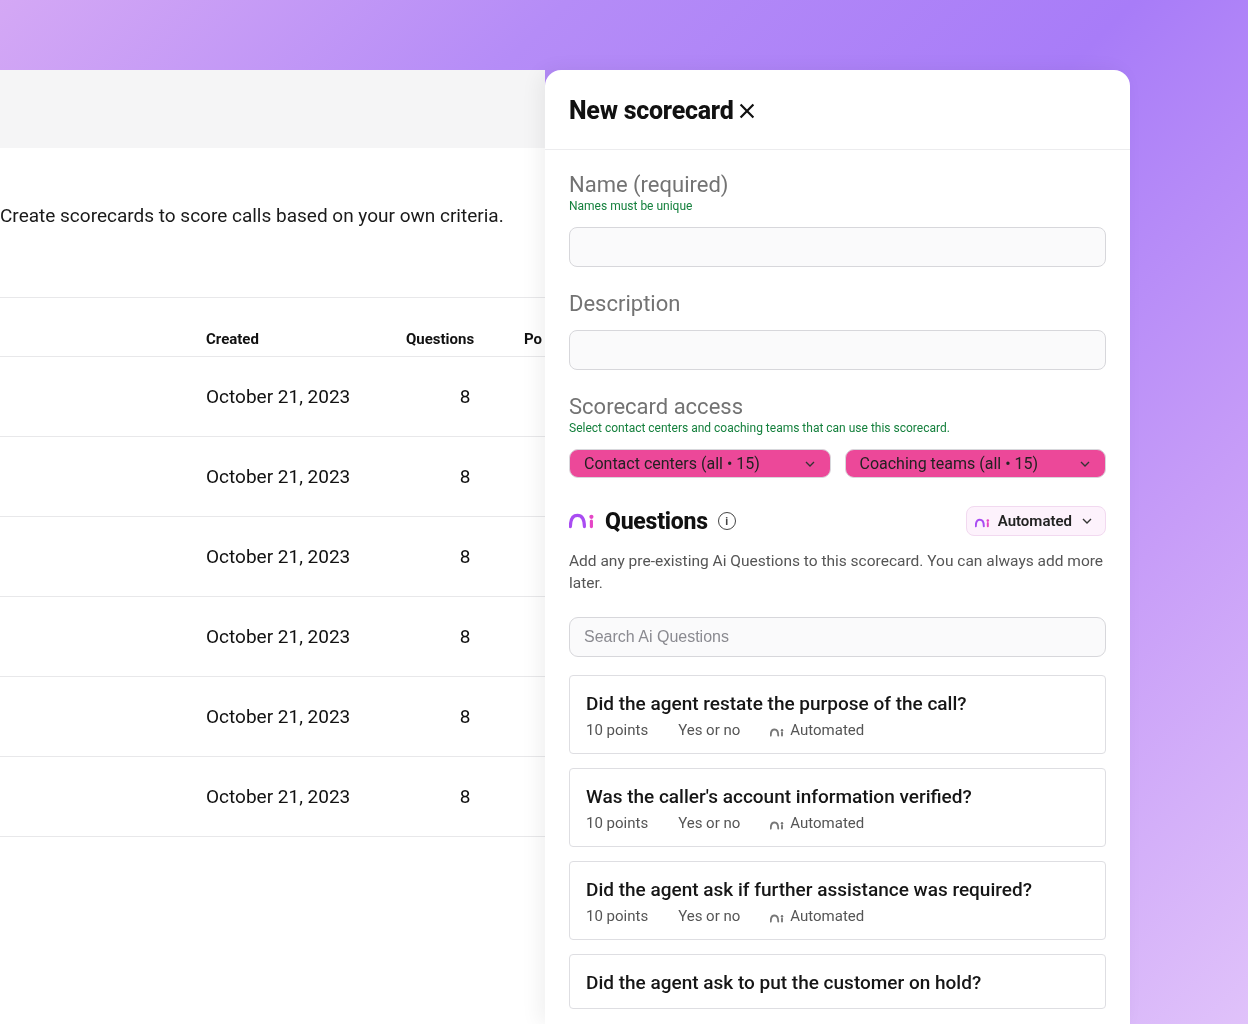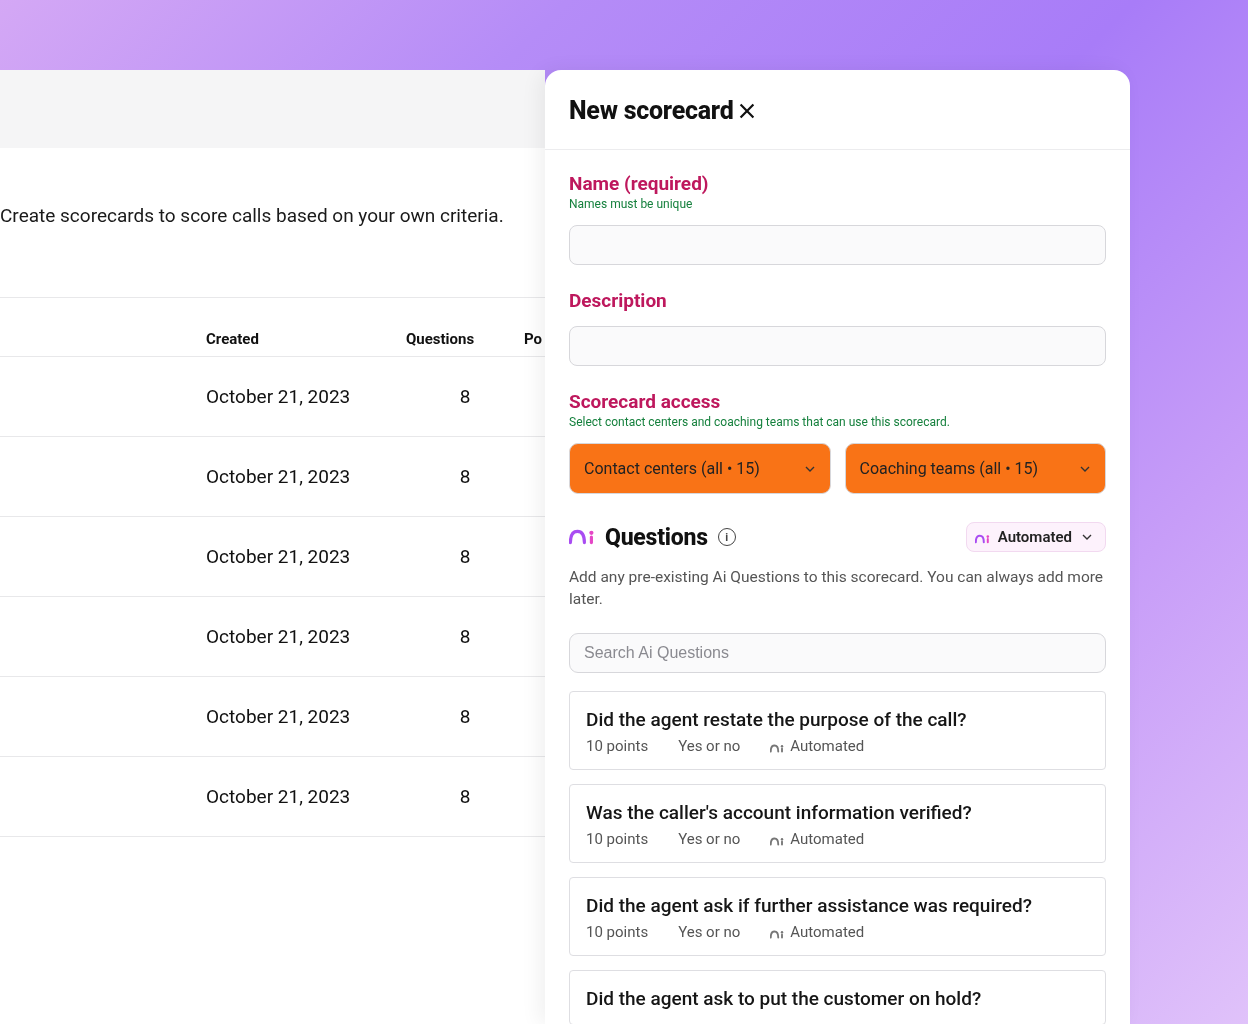--- a/index.html
+++ b/index.html
@@ -90,23 +90,23 @@
   .close-btn svg { width: 22px; height: 22px; stroke: #111; stroke-width: 2.4; }
 
   .panel-body {
     padding: 22px 24px 0 24px;
     overflow: hidden;
     flex: 1;
   }
 
   .field-block { margin-bottom: 24px; }
   .field-label {
-    font-size: 19px;
-    font-weight: 700;
-    color: #be185d;
+    font-size: 22px;
+    font-weight: 400;
+    color: #737373;
     margin-bottom: 2px;
   }
   .field-help {
     font-size: 12px;
     color: #15803d;
     margin-bottom: 14px;
   }
   .text-input {
     width: 100%;
     height: 40px;
@@ -117,24 +117,24 @@
     font-size: 15px;
   }
 
   .access-row {
     display: flex;
     gap: 14px;
     margin-top: 14px;
   }
   .select-pill {
     flex: 1;
-    height: 51px;
+    height: 29px;
     border: 1px solid #d7d7db;
     border-radius: 9px;
-    background: #f97316;
+    background: #ec4899;
     display: flex;
     align-items: center;
     justify-content: space-between;
     padding: 0 12px 0 14px;
     font-size: 16px;
     color: #222;
     cursor: pointer;
   }
   .chevron-down { width: 16px; height: 16px; stroke: #333; stroke-width: 2; fill: none; }
 

